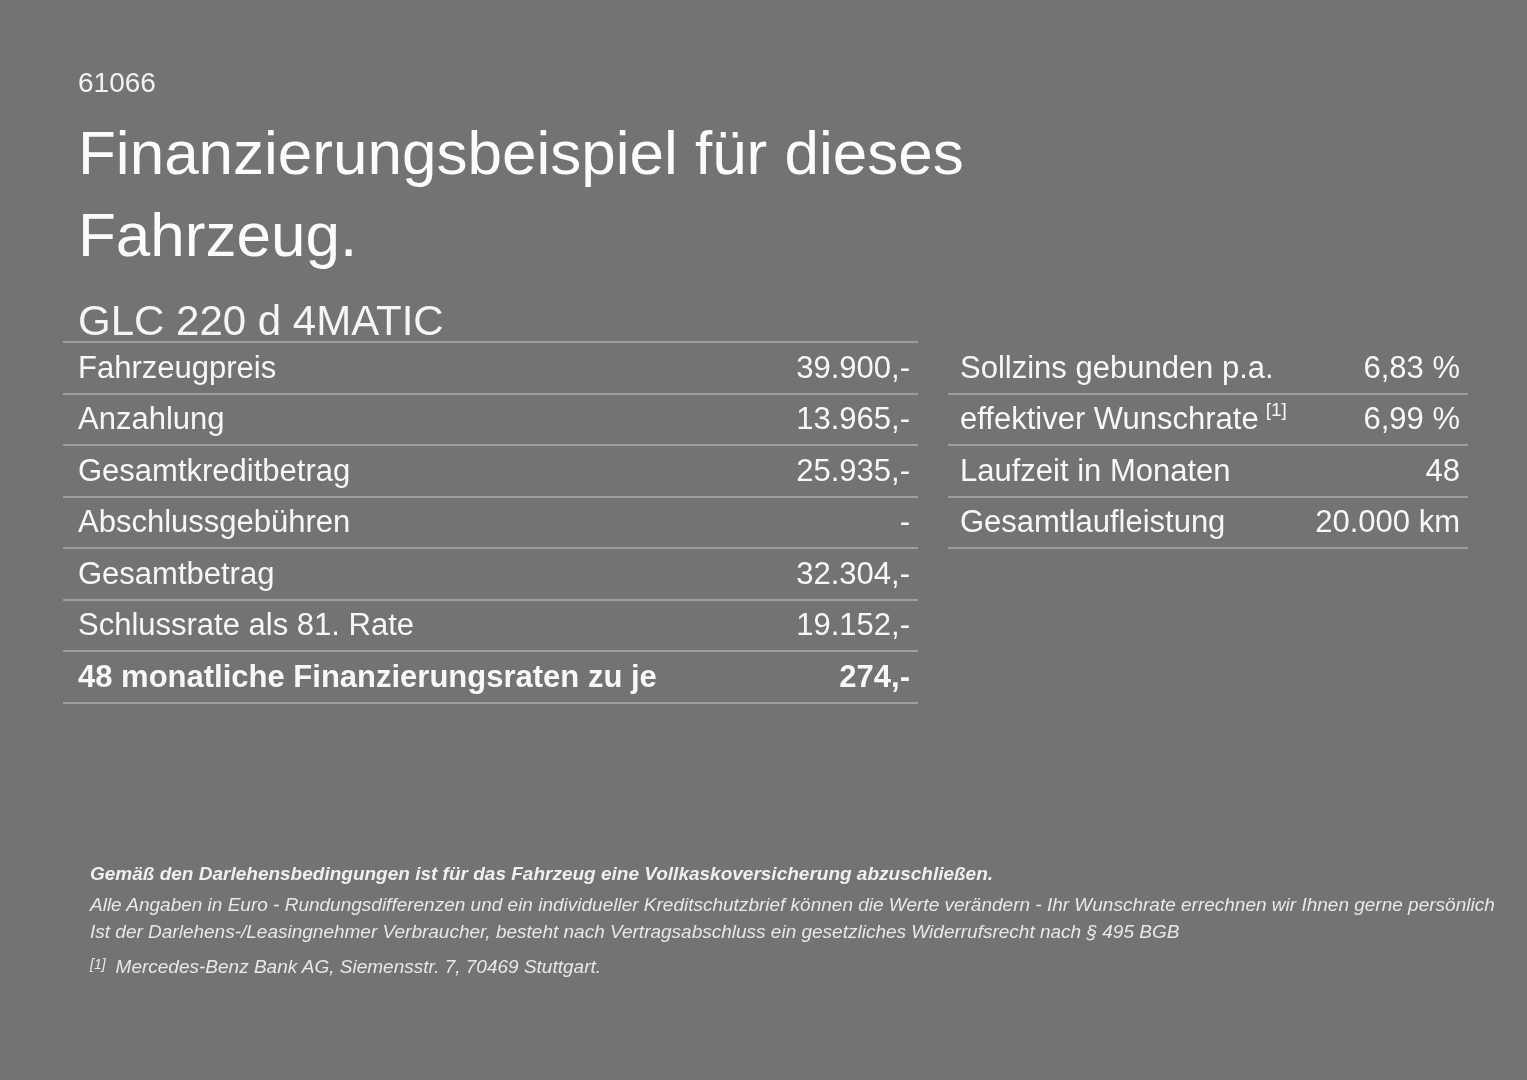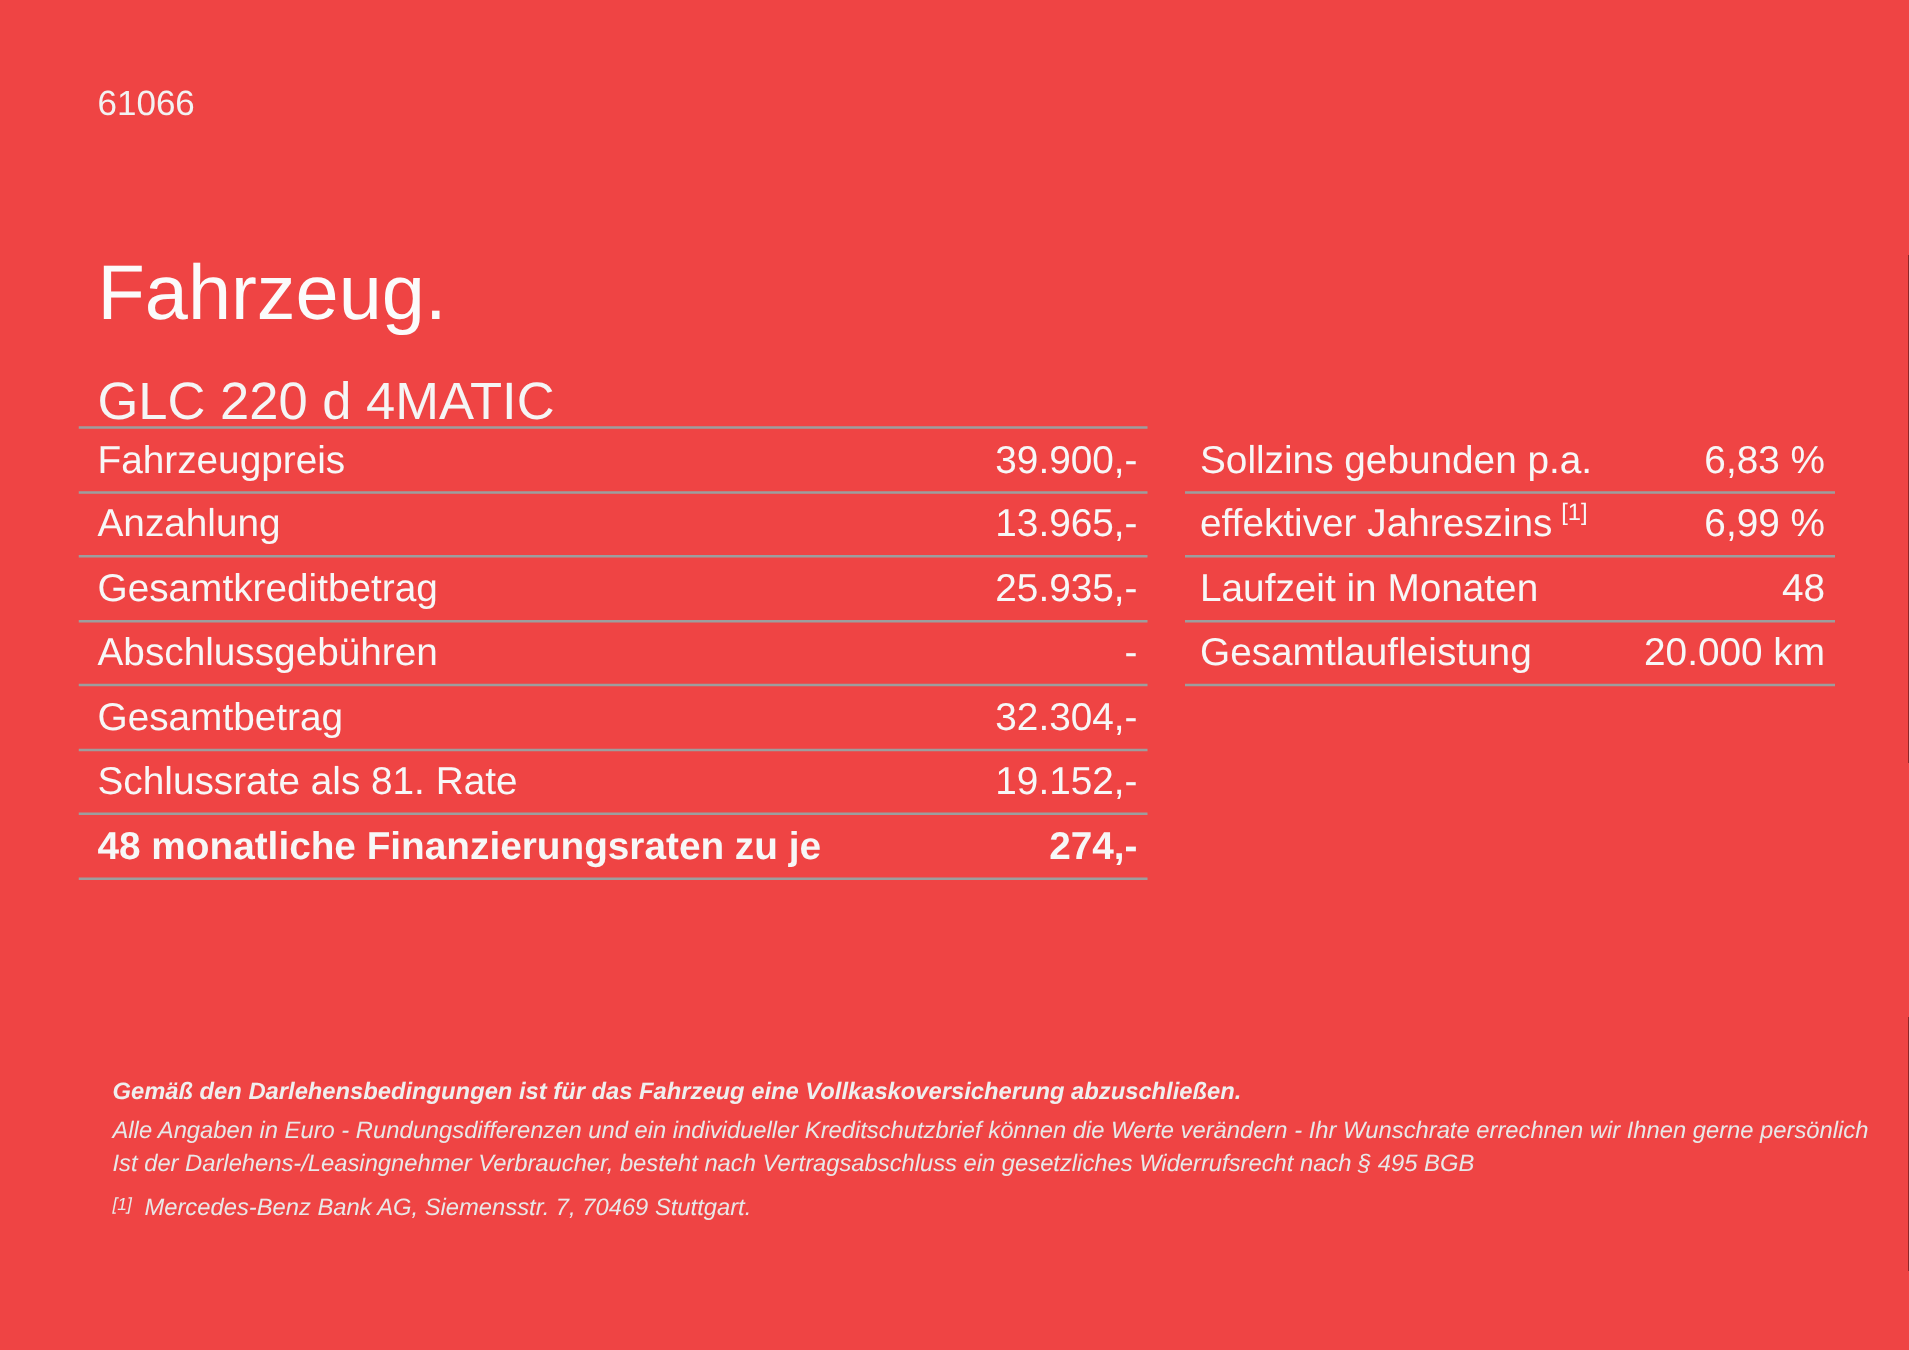--- a/index.html
+++ b/index.html
@@ -1,21 +1,21 @@
 <!DOCTYPE html>
 <html lang="de"><head>
 <meta charset="utf-8">
 <style>
   * { box-sizing: content-box; }
   html, body { margin: 0; padding: 0; background: #000; }
   .page {
     position: relative;
     width: 1527px;
     height: 1080px;
-    background: #ef4444;
+    background: #737373;
     overflow: hidden;
     font-family: "Liberation Sans", "DejaVu Sans", sans-serif;
     color: #f5f5f5;
   }
 
   .doc-id {
     position: absolute;
     left: 78px;
     top: 67px;
     font-size: 28px;
@@ -99,21 +99,21 @@
     margin-right: 10px;
   }
 </style>
 </head>
 <body>
 
 <div class="page">
 
   <div class="doc-id">61066</div>
 
-  <h1 class="title"><br><span>Fahrzeug.</span></h1>
+  <h1 class="title"><span>Finanzierungsbeispiel für dieses</span><br><span>Fahrzeug.</span></h1>
 
   <div class="model">GLC 220 d 4MATIC</div>
 
   <div class="fin-table">
     <div class="t-row">
       <span class="label">Fahrzeugpreis</span>
       <span class="value">39.900,-</span>
     </div>
     <div class="t-row">
       <span class="label">Anzahlung</span>
@@ -140,21 +140,21 @@
       <span class="value">274,-</span>
     </div>
   </div>
 
   <div class="cond-table">
     <div class="t-row">
       <span class="label">Sollzins gebunden p.a.</span>
       <span class="value">6,83 %</span>
     </div>
     <div class="t-row">
-      <span class="label"><span>effektiver Jahreszins</span><span class="sup-marker">[1]</span></span>
+      <span class="label"><span>effektiver Wunschrate</span><span class="sup-marker">[1]</span></span>
       <span class="value">6,99 %</span>
     </div>
     <div class="t-row">
       <span class="label">Laufzeit in Monaten</span>
       <span class="value">48</span>
     </div>
     <div class="t-row">
       <span class="label">Gesamtlaufleistung</span>
       <span class="value">20.000 km</span>
     </div>

